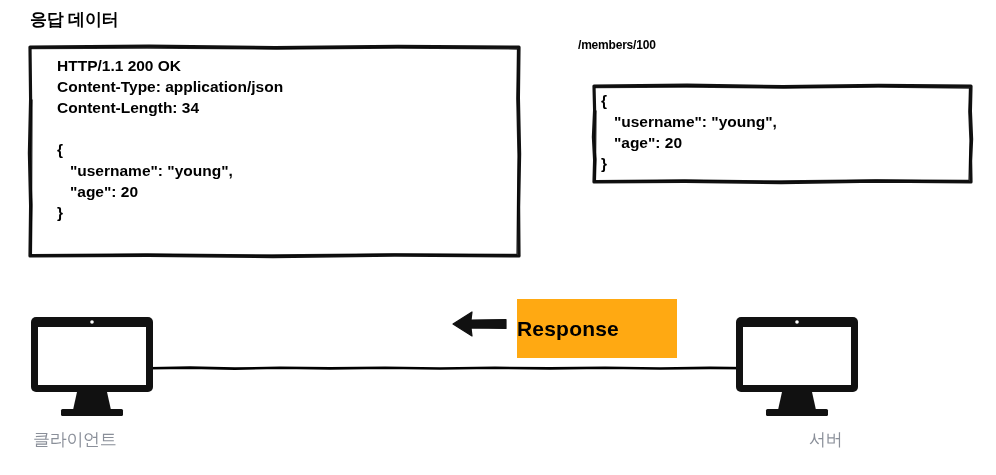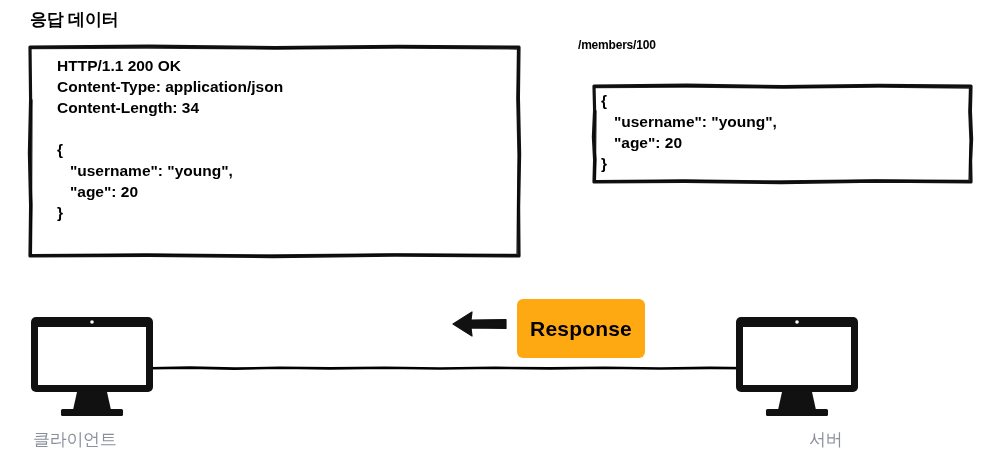--- a/index.html
+++ b/index.html
@@ -70,27 +70,25 @@
     top: 308px;
     width: 56px;
     height: 32px;
   }
 
   
   #response-badge {
     position: absolute;
     left: 517px;
     top: 299px;
-    width: 128px;
+    width: 160px;
     height: 59px;
     background: #FFA912;
     display: flex;
     align-items: center;
-    justify-content: center;
-    border-radius: 6px;
   }
   #response-badge .badge-label {
     font-family: "Liberation Sans", sans-serif;
     font-weight: bold;
     font-size: 21px;
     color: #000000;
     letter-spacing: 0.2px;
   }
 
   

